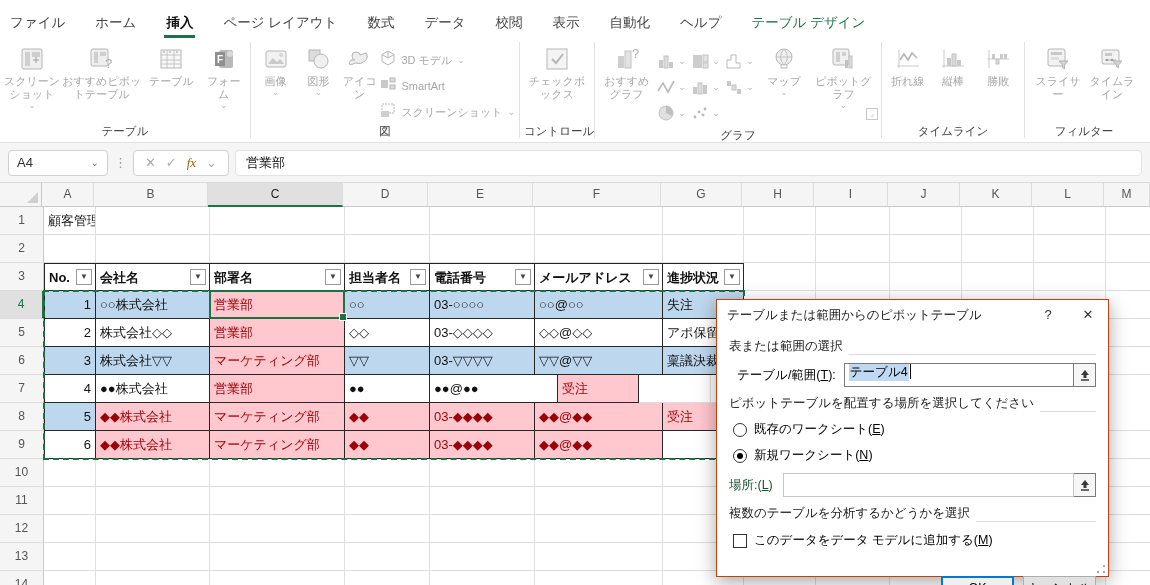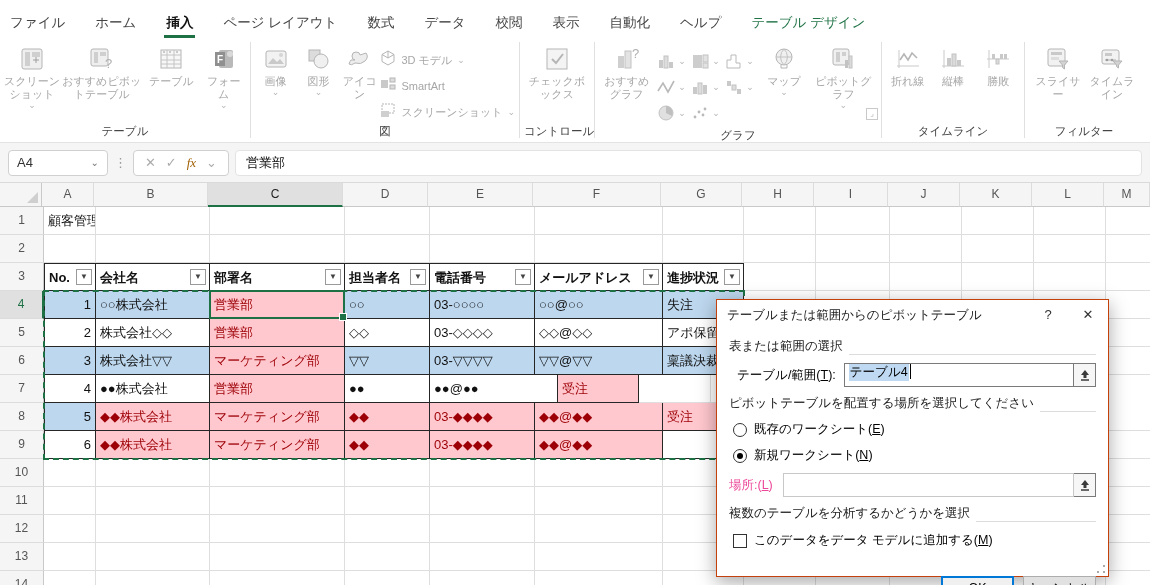--- a/index.html
+++ b/index.html
@@ -106,21 +106,21 @@
   .checkbox { width:14px; height:14px; border:1px solid #333; background:#fff; }
   .dlg-buttons { position:absolute; left:0; right:12px; top:246px; display:flex; justify-content:flex-end; gap:9px; }
   .btn { min-width:73px; height:24px; font-size:12.5px; text-align:center; line-height:21px; }
   .btn.primary { background:#F0F0F0; border:2px solid #0078D7; }
   .btn.normal  { background:#E1E1E1; border:1px solid #ADADAD; line-height:22px; }
   .grip { position:absolute; right:2px; bottom:2px; width:10px; height:10px;
     background:
       radial-gradient(circle at 8px 2px, #aaa 1px, transparent 1.4px),
       radial-gradient(circle at 8px 8px, #aaa 1px, transparent 1.4px),
       radial-gradient(circle at 2px 8px, #aaa 1px, transparent 1.4px); }
-  .disabled-label { color:#ec4899; }
+  .disabled-label { color:#14532d; }
 </style>
 </head>
 <body>
 
 <div id="app">
 
   <div id="menubar">
       <div class="mtab">ファイル</div>
       <div class="mtab">ホーム</div>
       <div class="mtab active">挿入</div>

